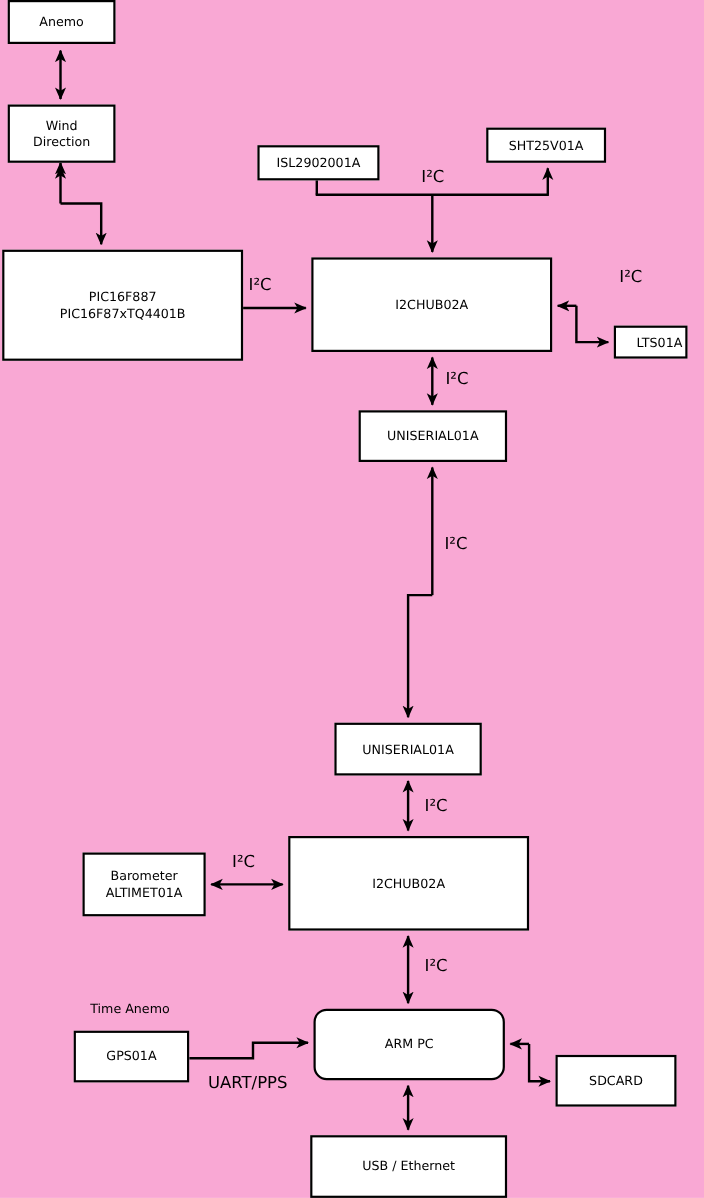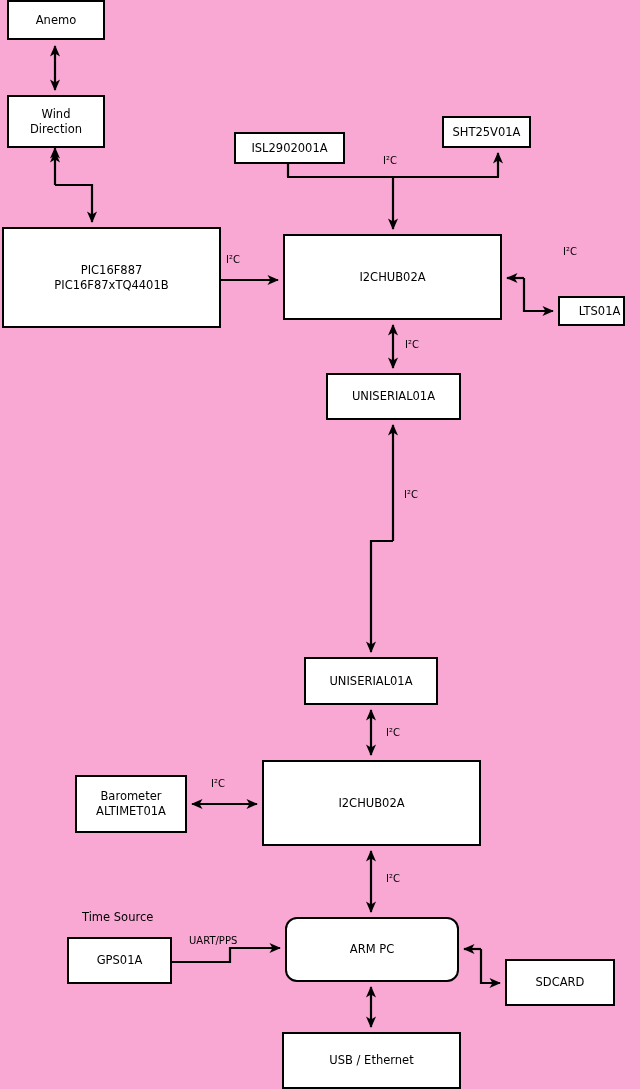--- a/index.html
+++ b/index.html
@@ -35,21 +35,21 @@
     text-align: center;
     color: #000000;
     font-size: 11.5px;
     line-height: 15px;
     z-index: 2;
     white-space: pre-line;
   }
   .edge-label {
     position: absolute;
     color: #000000;
-    font-size: 10px;
+    font-size: 15px;
     line-height: 13px;
     white-space: nowrap;
     z-index: 3;
     background: transparent;
   }
   .free-label {
     position: absolute;
     color: #000000;
     font-size: 11.5px;
     line-height: 13px;
@@ -109,21 +109,21 @@
   <div class="node" style="left:7px; top:0px; width:98px; height:40px;">Anemo</div>
 
   <div class="node" style="left:7px; top:95px; width:98px; height:53px;">Wind
 Direction</div>
 
   <div class="node" style="left:2px; top:227px; width:219px; height:101px;">PIC16F887
 PIC16F87xTQ4401B</div>
 
   <div class="node" style="left:234px; top:116px; width:111px; height:32px;margin-top:16px;">ISL2902001A</div>
 
-  <div class="node" style="left:442px; top:116px; width:89px; height:32px;">SHT25V01A</div>
+  <div class="node" style="left:442px; top:116px; width:109px; height:32px;">SHT25V01A</div>
 
   <div class="node" style="left:283px; top:234px; width:219px; height:86px;">I2CHUB02A</div>
 
   <div class="node" style="left:558px; top:296px; width:67px; height:30px;padding-left:16px;">LTS01A</div>
 
   <div class="node" style="left:326px; top:373px; width:135px; height:47px;">UNISERIAL01A</div>
 
   <div class="node" style="left:304px; top:657px; width:134px; height:48px;">UNISERIAL01A</div>
 
   <div class="node" style="left:75px; top:775px; width:112px; height:58px;text-align:center;">Barometer
@@ -148,17 +148,17 @@
   <div class="edge-label" style="left:405px; top:338px;">I²C</div>
 
   <div class="edge-label" style="left:404px; top:488px;">I²C</div>
 
   <div class="edge-label" style="left:386px; top:726px;">I²C</div>
 
   <div class="edge-label" style="left:211px; top:777px;">I²C</div>
 
   <div class="edge-label" style="left:386px; top:872px;">I²C</div>
 
-  <div class="edge-label" style="left:189px; top:934px;">UART/PPS</div>
+  <div class="edge-label" style="left:189px; top:978px;">UART/PPS</div>
 
-  <div class="free-label" style="left:82px; top:911px;">Time Source</div>
+  <div class="free-label" style="left:82px; top:911px;">Time Anemo</div>
 
 </div>
 
 </body></html>

